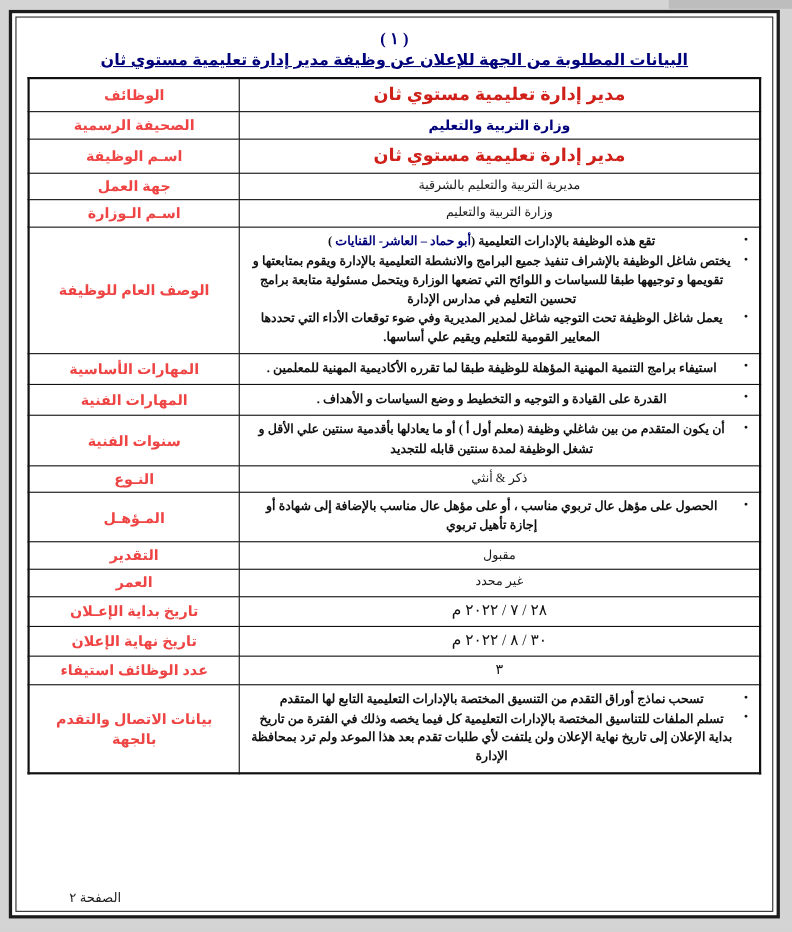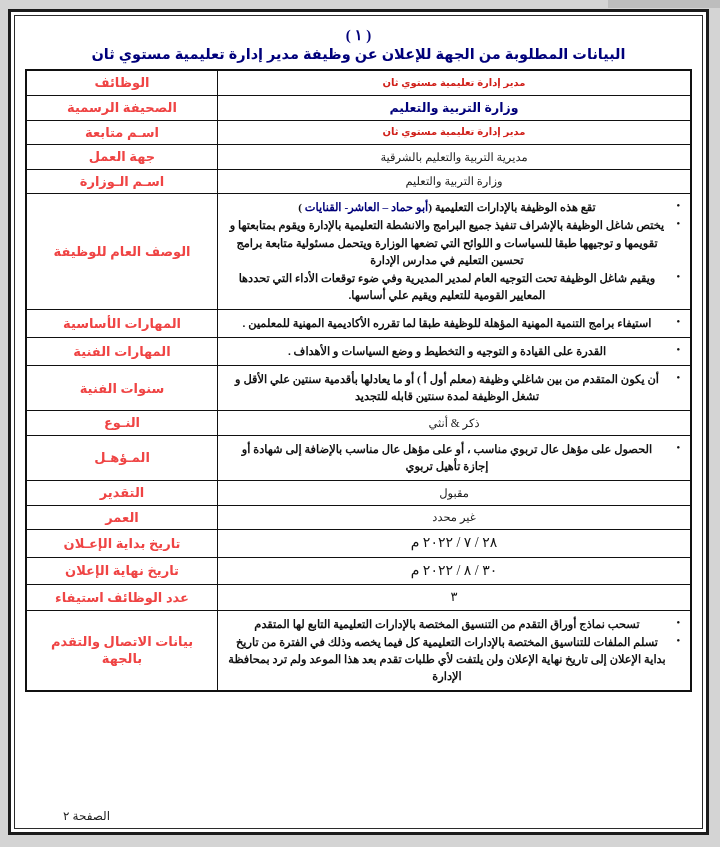--- a/index.html
+++ b/index.html
@@ -56,20 +56,21 @@
     margin: 4px 0 2px 0;
   }
   .doc-title {
     text-align: center;
     color: #00007a;
     font-weight: bold;
     font-size: 14.5px;
     font-family: "Liberation Sans", "DejaVu Sans", sans-serif;
     margin: 0 0 7px 0;
     letter-spacing: 0px;
+    text-decoration: underline;
   }
 
   
   table.info-table {
     width: 100%;
     border-collapse: collapse;
     table-layout: fixed;
     border: 2.5px solid #111;
   }
   table.info-table td {
@@ -89,21 +90,21 @@
   }
   td.value-cell {
     text-align: center;
     font-size: 11.5px;
     color: #111;
     line-height: 1.45;
   }
   td.value-cell.red {
     color: #d0201a;
     font-weight: bold;
-    font-size: 10px;
+    font-size: 16px;
     font-family: "Liberation Sans", "DejaVu Sans", sans-serif;
   }
   td.value-cell.blue {
     color: #00007a;
     font-weight: bold;
     font-size: 12.5px;
     font-family: "Liberation Sans", "DejaVu Sans", sans-serif;
   }
   td.value-cell.plain {
     font-size: 11.5px;
@@ -193,39 +194,39 @@
             <td class="label-cell">الوظائف</td>
           </tr>
 
           <tr>
             <td class="value-cell blue">وزارة التربية والتعليم</td>
             <td class="label-cell">الصحيفة الرسمية</td>
           </tr>
 
           <tr>
             <td class="value-cell red">مدير إدارة تعليمية مستوي ثان</td>
-            <td class="label-cell">اسـم متابعة</td>
+            <td class="label-cell">اسـم الوظيفة</td>
           </tr>
 
           <tr>
             <td class="value-cell plain">مديرية التربية والتعليم بالشرقية</td>
             <td class="label-cell">جهة العمل</td>
           </tr>
 
           <tr>
             <td class="value-cell plain">وزارة التربية والتعليم</td>
             <td class="label-cell">اسـم الـوزارة</td>
           </tr>
 
           <tr>
             <td class="value-cell desc-cell">
               <ul class="bullets">
                 <li>تقع هذه الوظيفة بالإدارات التعليمية (<span class="hl-blue">أبو حماد – العاشر- القنايات</span> )</li>
                 <li>يختص شاغل الوظيفة بالإشراف تنفيذ جميع البرامج والانشطة التعليمية بالإدارة ويقوم بمتابعتها و تقويمها و توجيهها طبقا للسياسات و اللوائح التي تضعها الوزارة ويتحمل مسئولية متابعة برامج تحسين التعليم في مدارس الإدارة</li>
-                <li>ويقيم شاغل الوظيفة تحت التوجيه العام لمدير المديرية وفي ضوء توقعات الأداء التي تحددها المعايير القومية للتعليم ويقيم علي أساسها.</li>
+                <li>يعمل شاغل الوظيفة تحت التوجيه شاغل لمدير المديرية وفي ضوء توقعات الأداء التي تحددها المعايير القومية للتعليم ويقيم علي أساسها.</li>
               </ul>
             </td>
             <td class="label-cell">الوصف العام للوظيفة</td>
           </tr>
 
           <tr>
             <td class="value-cell">
               <ul class="bullets">
                 <li>استيفاء برامج التنمية المهنية المؤهلة للوظيفة طبقا لما تقرره الأكاديمية المهنية للمعلمين .</li>
               </ul>

